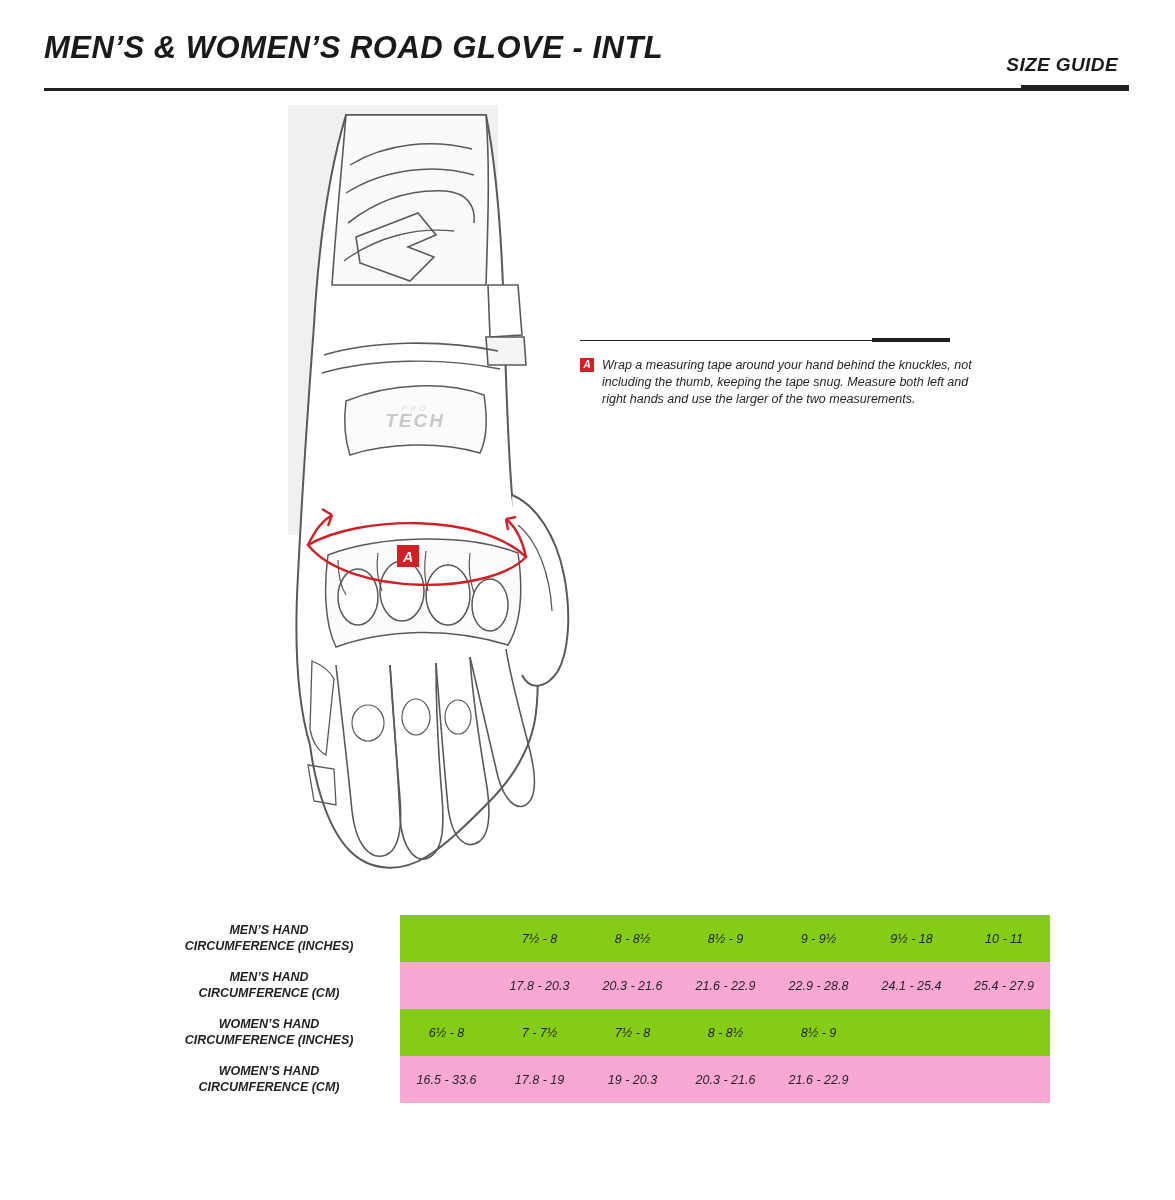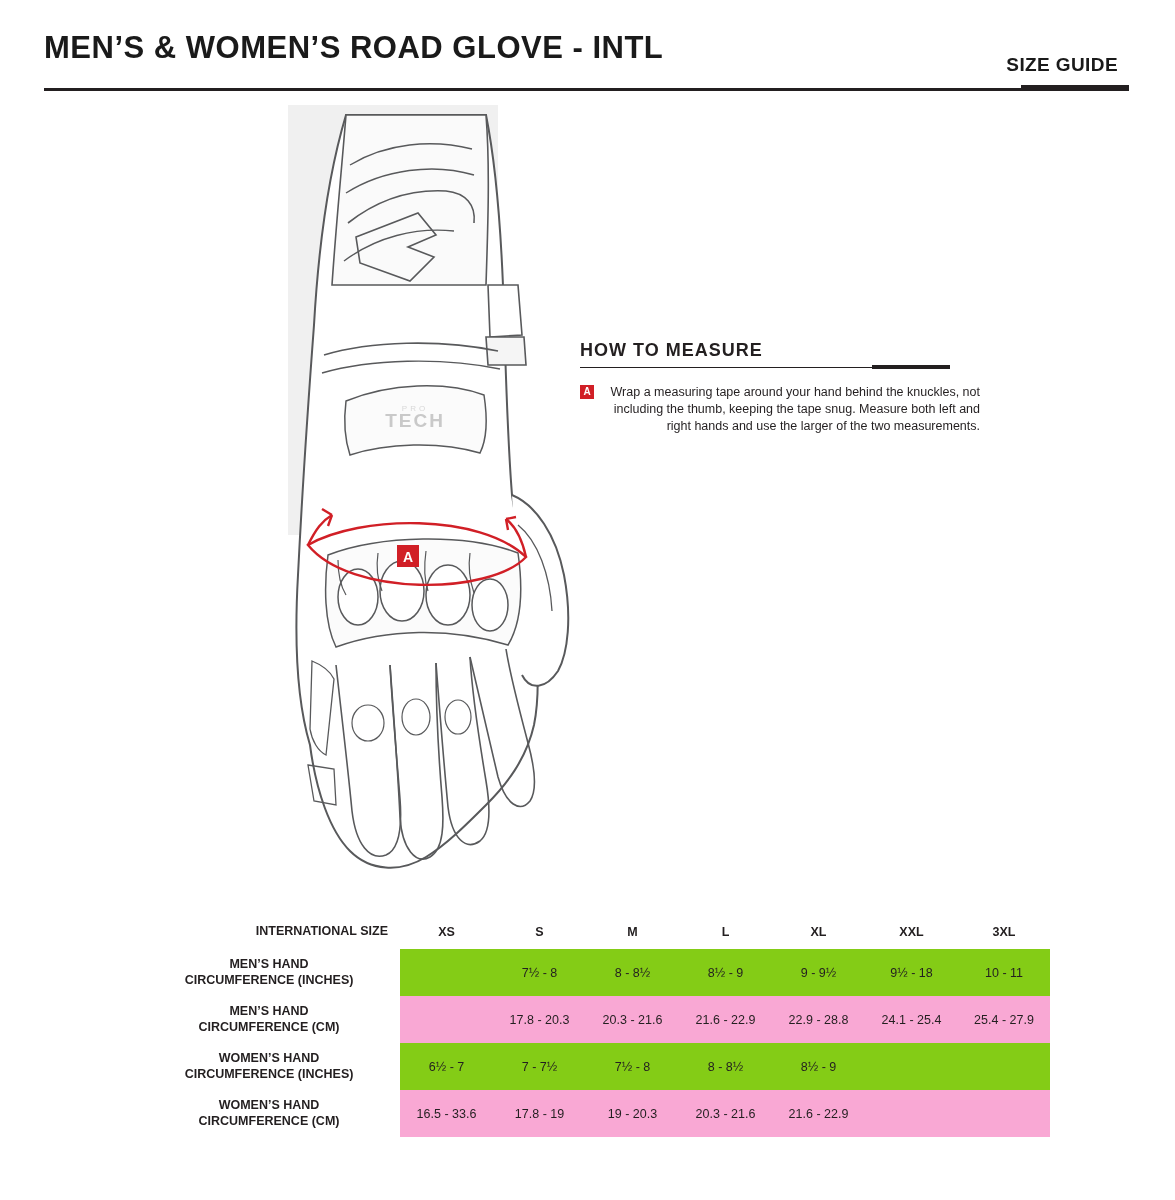--- a/index.html
+++ b/index.html
@@ -13,20 +13,21 @@
     font-family: "Liberation Sans", sans-serif;
     color: #231f20;
     position: relative;
     overflow: hidden;
   }
   .page {
     position: relative;
     width: 1173px;
     height: 1200px;
     box-sizing: border-box;
+    font-style: italic;
   }
 
   
   .header {
     position: absolute;
     left: 44px;
     top: 30px;
     width: 1085px;
     height: 64px;
   }
@@ -130,21 +131,20 @@
     font-size: 12.5px;
     font-weight: bold;
     color: #231f20;
     line-height: 1.3;
   }
   .howto-text {
     font-size: 12.5px;
     color: #231f20;
     line-height: 1.35;
     margin-top: 10px;
-    text-align: right;
   }
 
   
   .table-wrap {
     position: absolute;
     left: 150px;
     top: 915px;
     width: 900px;
   }
   table.sizes {
@@ -264,21 +264,20 @@
         <path d="M276 452 C 272 434 266 422 256 414" fill="none" stroke="#d11f26" stroke-width="2.4"></path>
         <path d="M256 414 L 266 412 M256 414 L 258 425" fill="none" stroke="#d11f26" stroke-width="2.4"></path>
 
         <rect x="147" y="440" width="22" height="22" fill="#d11f26"></rect>
         <text x="158" y="457" font-family="Liberation Sans, sans-serif" font-size="14" font-weight="bold" fill="#ffffff" text-anchor="middle">A</text>
       </g>
     </svg>
   </div>
 
   <div class="howto">
-    <div class="howto-title">HOW TO MEASURE</div>
     <div class="howto-rule">
       <div class="howto-rule-accent"></div>
     </div>
     <div class="howto-body">
       <span class="badge-inline">A</span>
       <div class="howto-text">Wrap a measuring tape around your hand behind the knuckles, not including the thumb, keeping the tape snug. Measure both left and right hands and use the larger of the two measurements.</div>
     </div>
   </div>
 
   <div class="table-wrap">
@@ -287,30 +286,20 @@
         <col style="width:250px">
         <col style="width:93px">
           <col style="width:93px">
           <col style="width:93px">
         <col style="width:93px">
           <col style="width:93px">
           <col style="width:93px">
           <col style="width:92px">
       </colgroup>
       <tbody id="table-body">
-          <tr class="row-head">
-            <td class="rowlabel">INTERNATIONAL SIZE</td>
-            <td class="colhead">XS</td>
-            <td class="colhead">S</td>
-            <td class="colhead">M</td>
-            <td class="colhead">L</td>
-            <td class="colhead">XL</td>
-            <td class="colhead">XXL</td>
-            <td class="colhead">3XL</td>
-          </tr>
           <tr class="datarow">
             <td class="rowlabel">
               <div>MEN’S HAND</div>
               <div>CIRCUMFERENCE (INCHES)</div>
             </td>
             <td class="shaded"></td>
             <td class="shaded">7½ - 8</td>
             <td class="shaded">8 - 8½</td>
             <td class="shaded">8½ - 9</td>
             <td class="shaded">9 - 9½</td>
@@ -328,21 +317,21 @@
             <td class="plain">21.6 - 22.9</td>
             <td class="plain">22.9 - 28.8</td>
             <td class="plain">24.1 - 25.4</td>
             <td class="plain">25.4 - 27.9</td>
           </tr>
           <tr class="datarow">
             <td class="rowlabel">
               <div>WOMEN’S HAND</div>
               <div>CIRCUMFERENCE (INCHES)</div>
             </td>
-            <td class="shaded">6½ - 7</td>
+            <td class="shaded">6½ - 8</td>
             <td class="shaded">7 - 7½</td>
             <td class="shaded">7½ - 8</td>
             <td class="shaded">8 - 8½</td>
             <td class="shaded">8½ - 9</td>
             <td class="shaded"></td>
             <td class="shaded"></td>
           </tr>
           <tr class="datarow">
             <td class="rowlabel">
               <div>WOMEN’S HAND</div>

